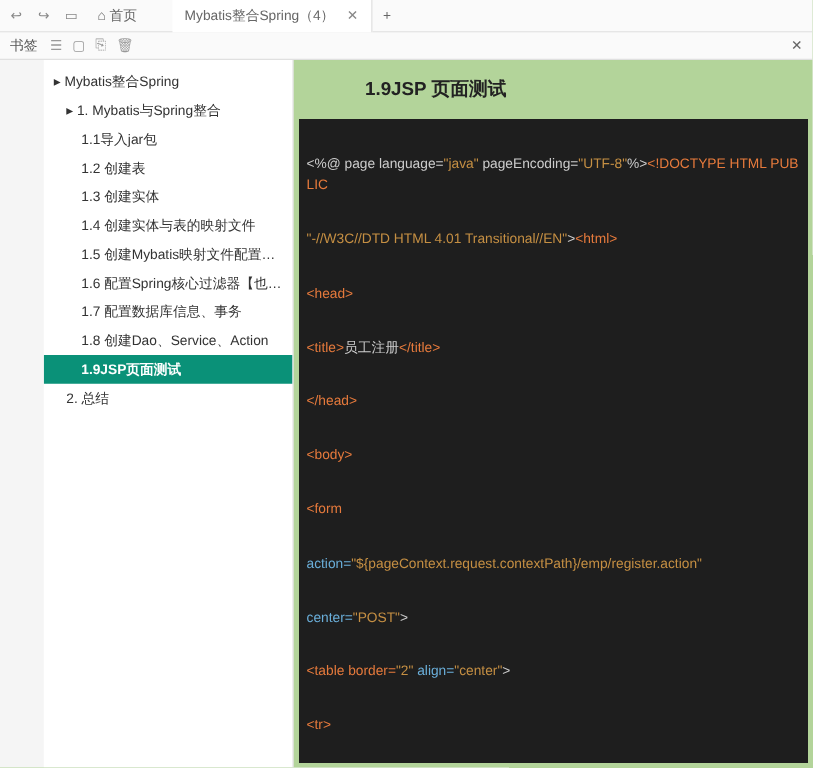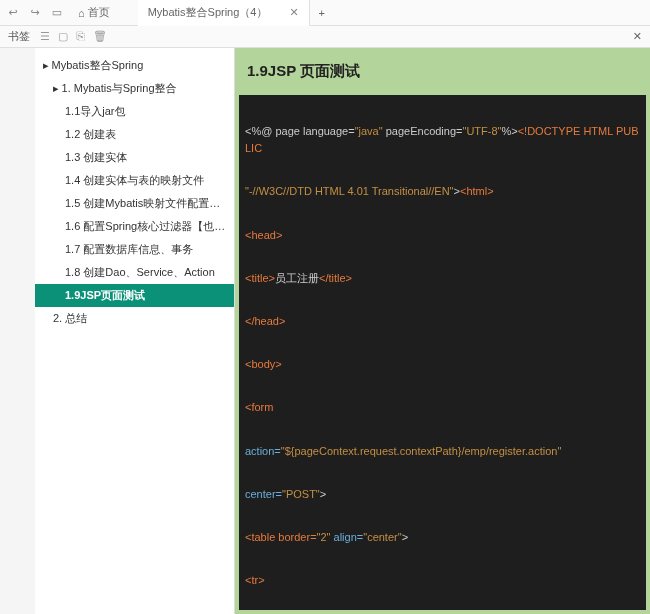--- a/index.html
+++ b/index.html
@@ -1,36 +1,36 @@
 <!DOCTYPE html>
 <html><head>
 <meta charset="utf-8">
 <style>
 * { margin: 0; padding: 0; box-sizing: border-box; font-family: "Microsoft YaHei", Arial, sans-serif; }
 body { width: 650px; height: 614px; overflow: hidden; background: #f5f5f5; display: flex; flex-direction: column; }
 .toolbar { height: 26px; background: #fafafa; border-bottom: 1px solid #e0e0e0; display: flex; align-items: center; padding: 0 6px; gap: 8px; font-size: 11px; color: #666; }
 .toolbar .icon { width: 14px; height: 14px; display: inline-flex; align-items: center; justify-content: center; color: #888; cursor: pointer; }
 .toolbar .home { margin-left: 6px; display: flex; align-items: center; gap: 3px; cursor: pointer; }
 .tabs { display: flex; align-items: center; margin-left: 20px; }
-.tab { height: 26px; padding: 0 10px; display: flex; align-items: center; gap: 22px; font-size: 11px; background: #fff; border-right: 1px solid #e0e0e0; cursor: pointer; }
+.tab { height: 26px; padding: 0 10px; display: flex; align-items: center; gap: 10px; font-size: 11px; background: #fff; border-right: 1px solid #e0e0e0; cursor: pointer; }
 .tab .close-x { color: #888; font-size: 11px; }
 .tab-add { width: 24px; display: flex; justify-content: center; color: #666; cursor: pointer; }
 .subbar { height: 22px; background: #fafafa; border-bottom: 1px solid #e0e0e0; display: flex; align-items: center; padding: 0 8px; font-size: 11px; color: #555; justify-content: space-between; }
 .subbar-left { display: flex; align-items: center; gap: 10px; }
 .subbar-icons { display: flex; gap: 8px; color: #999; }
 .subbar-icons span { cursor: pointer; }
 .main { flex: 1; display: flex; overflow: hidden; padding-left: 35px; }
 .sidebar { width: 200px; background: #fff; border-right: 1px solid #ddd; overflow-y: auto; font-size: 11px; color: #333; padding: 6px 0; }
 .tree-item { padding: 4px 8px; cursor: pointer; white-space: nowrap; overflow: hidden; text-overflow: ellipsis; }
 .tree-l0 { padding-left: 8px; }
 .tree-l1 { padding-left: 18px; }
 .tree-l2 { padding-left: 30px; }
 .tree-item.active { background: #0a9178; color: #fff; font-weight: bold; }
 .content { flex: 1; display: flex; flex-direction: column; background: #b3d49a; overflow: hidden; }
-.content-header { padding: 14px 12px; font-size: 15px; font-weight: bold; color: #222; }
+.content-header { padding: 14px 12px; font-size: 15px; font-weight: bold; color: #222; margin-left: 45px; }
 .codeblock { margin: 0 4px 4px 4px; background: #1e1e1e; color: #ccc; font-family: Consolas, monospace; font-size: 11px; line-height: 1.6; padding: 6px 6px 6px 6px; flex: 1; overflow-y: auto; white-space: pre-wrap; word-break: break-all; }
 .c-punct { color: #ccc; }
 .c-key { color: #e67a3c; }
 .c-attr { color: #6aaed9; }
 .c-val { color: #c58f43; }
 .c-indent1 { padding-left: 16px; display: block; }
 .c-indent2 { padding-left: 48px; display: block; }
 .c-indent3 { padding-left: 80px; display: block; }
 .c-indent4 { padding-left: 112px; display: block; }
 .c-indent5 { padding-left: 144px; display: block; }

